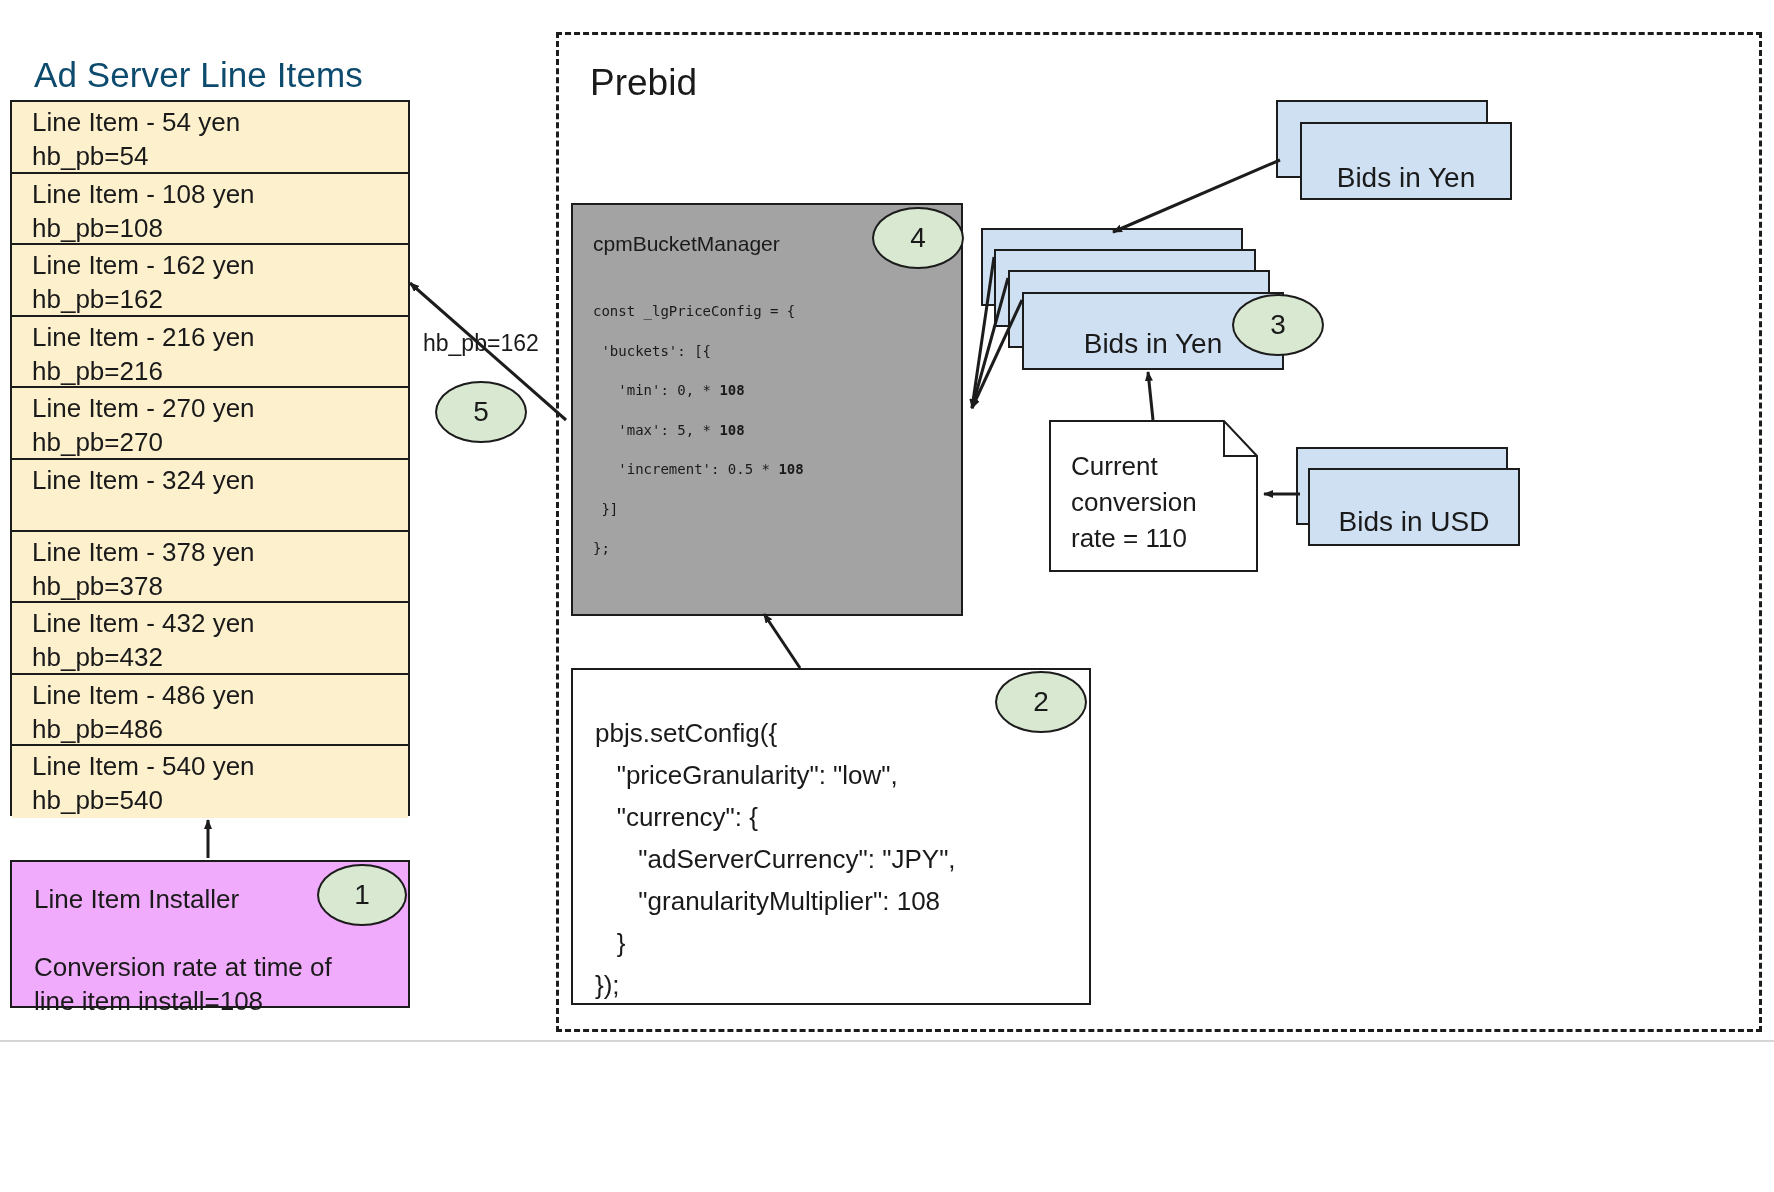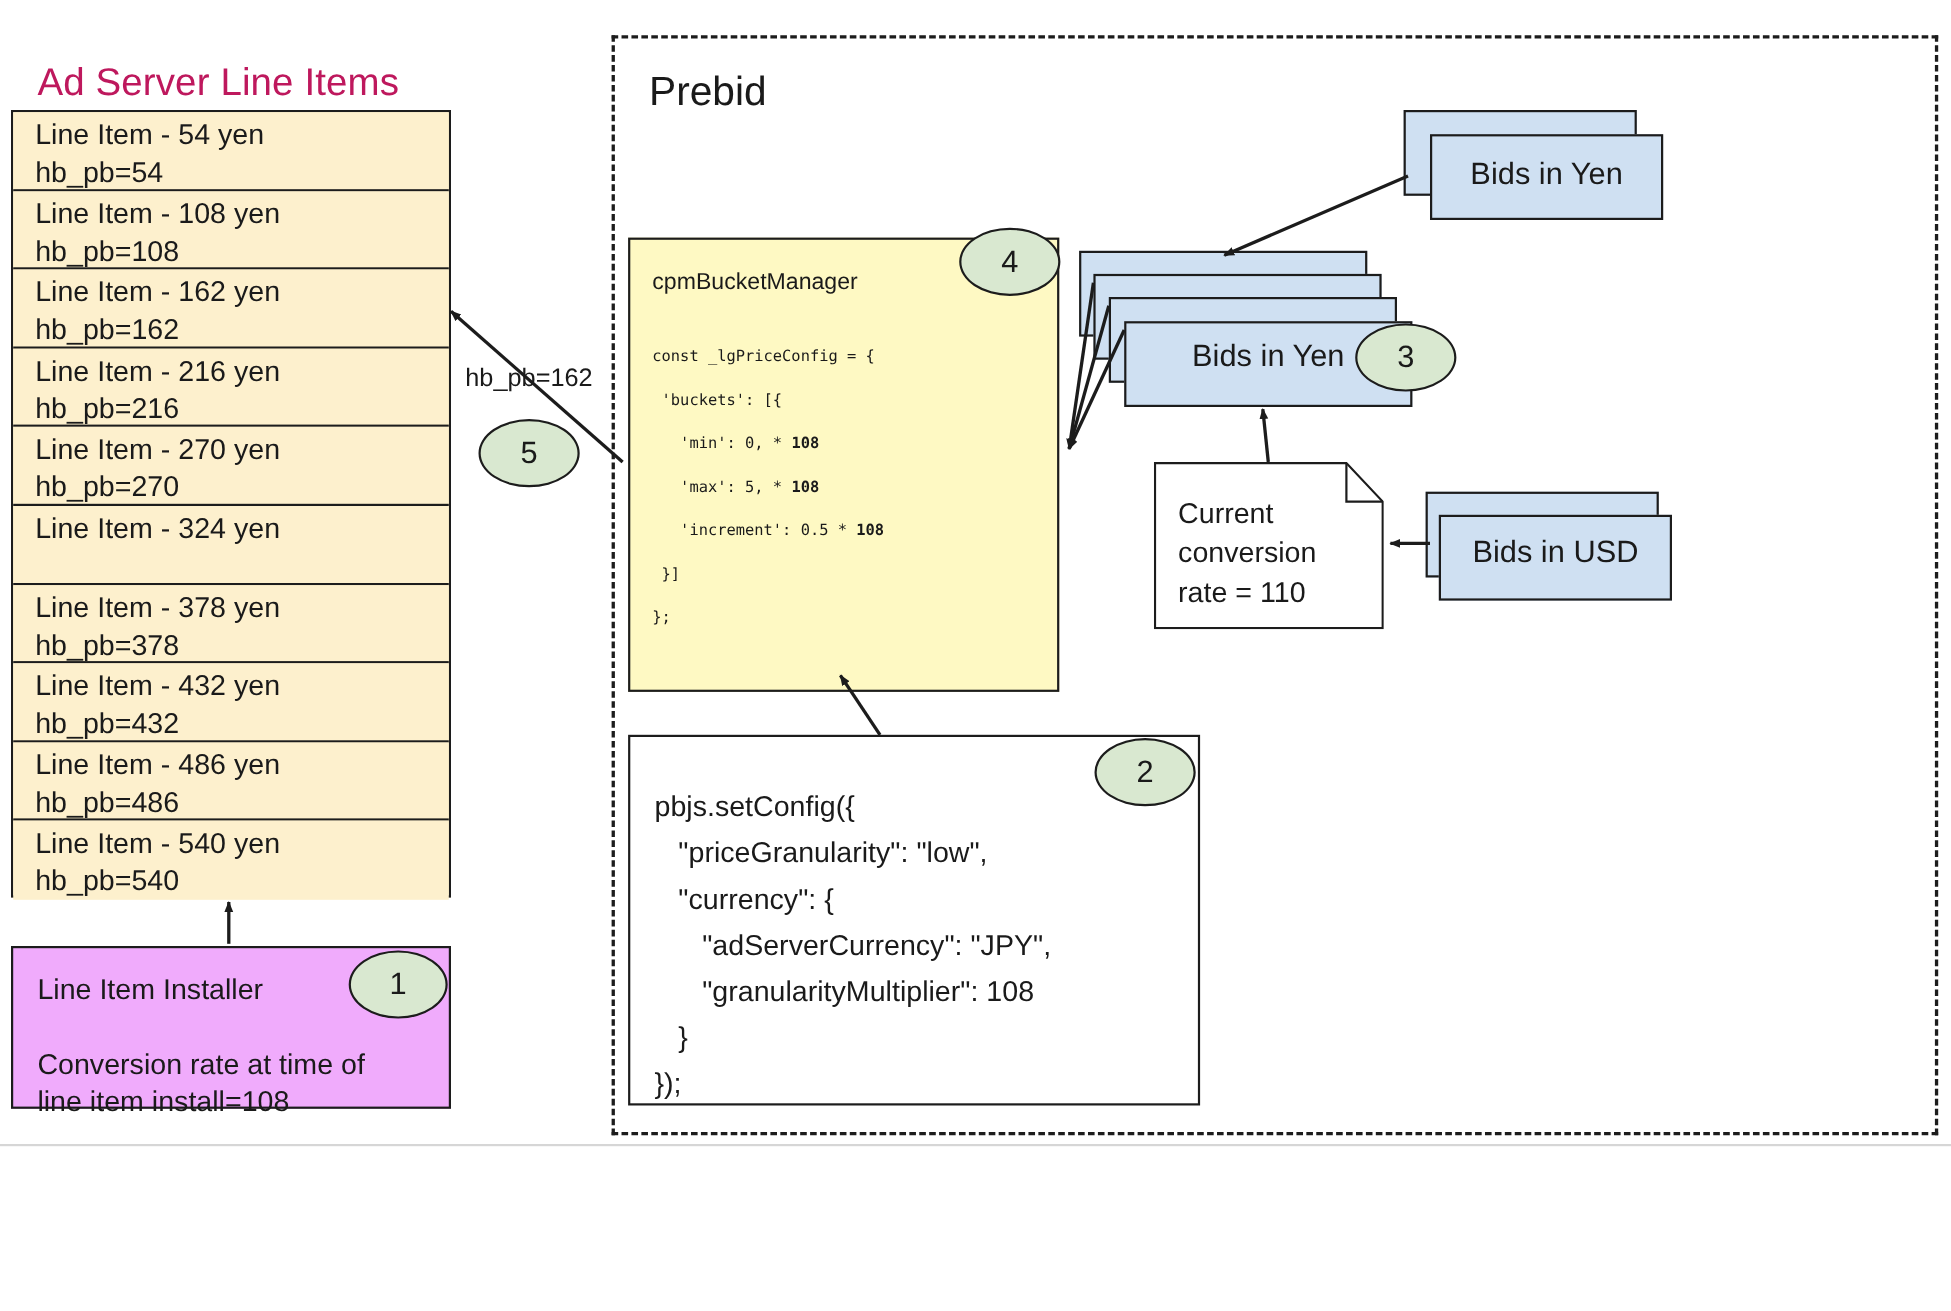--- a/index.html
+++ b/index.html
@@ -6,58 +6,58 @@
   body{width:1774px;height:1192px;position:relative;overflow:hidden;
        font-family:"Liberation Sans",sans-serif;color:#1a1a1a;}
 
   .stage{position:absolute;left:0;top:0;width:1774px;height:1192px;}
 
   
   .box{position:absolute;box-sizing:border-box;border:2px solid #1c1c1c;}
 
   
   #ad-server-title{position:absolute;left:34px;top:55px;font-size:35px;
-      letter-spacing:.1px;color:#be185d;white-space:nowrap;}
+      letter-spacing:.1px;color:#0c4a6e;white-space:nowrap;}
 
   #lineitem-table{position:absolute;left:10px;top:100px;width:400px;height:716px;
       border:2px solid #1c1c1c;box-sizing:border-box;background:#fdf0cd;}
   .li-row{box-sizing:border-box;height:71.6px;border-bottom:2px solid #1c1c1c;
       padding:3px 16px 0 20px;background:#fdf0cd;}
   .li-row:last-child{border-bottom:none;}
   .li-row div{font-size:26px;line-height:34px;white-space:nowrap;}
 
   #line-item-installer{left:10px;top:860px;width:400px;height:148px;
       background:#f0abfc;}
   #line-item-installer .t1{position:absolute;left:22px;top:22px;font-size:26px;}
   #line-item-installer .t2{position:absolute;left:22px;top:88px;font-size:26px;
       line-height:34px;}
 
   
   #prebid-container{position:absolute;left:556px;top:32px;width:1206px;height:1000px;
       border:3px dashed #1c1c1c;box-sizing:border-box;}
   #prebid-title{position:absolute;left:590px;top:62px;font-size:37px;color:#1a1a1a;}
 
   
-  #cpm-bucket-manager{left:571px;top:216px;width:392px;height:413px;
-      background:#fef9c3;}
+  #cpm-bucket-manager{left:571px;top:203px;width:392px;height:413px;
+      background:#a3a3a3;}
   #cpm-title{position:absolute;left:20px;top:27px;font-size:21px;
       font-family:"Liberation Sans",sans-serif;}
   #cpm-code{position:absolute;left:20px;top:87px;font-size:14px;line-height:39.5px;
       font-family:"DejaVu Sans Mono",monospace;white-space:pre;}
   #cpm-code b{font-weight:bold;}
 
   
   #setconfig-box{left:571px;top:668px;width:520px;height:337px;background:#ffffff;}
   #setconfig-code{position:absolute;left:22px;top:42px;font-size:26px;
       line-height:42px;white-space:pre;}
 
   
   .bidcard{position:absolute;box-sizing:border-box;border:2px solid #1c1c1c;
       background:#cfe0f2;}
-  .bidlabel{position:absolute;font-size:28px;white-space:nowrap;}
+  .bidlabel{position:absolute;font-size:28px;white-space:nowrap;margin-top:20px;}
 
   
   #conv-note{position:absolute;left:1049px;top:420px;width:209px;height:152px;}
   #conv-note .note-txt{position:absolute;left:22px;top:28px;font-size:26px;
       line-height:36px;}
 
   
   .step{position:absolute;box-sizing:border-box;border:2px solid #1c1c1c;
       background:#d9e8d0;border-radius:50%;display:flex;align-items:center;
       justify-content:center;font-size:28px;color:#1a1a1a;}

